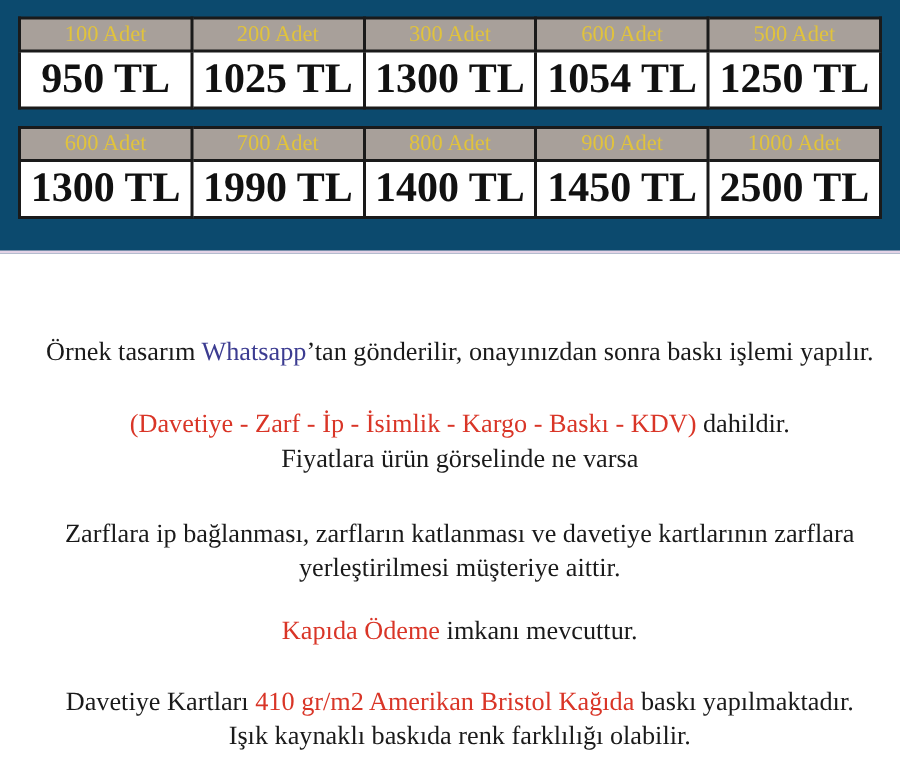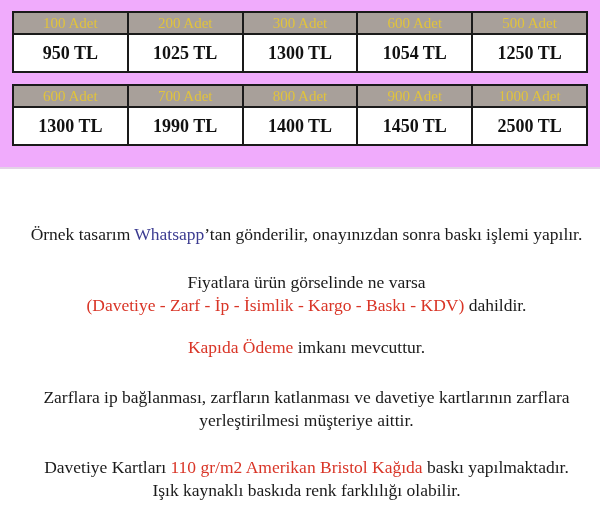--- a/index.html
+++ b/index.html
@@ -6,21 +6,21 @@
   .page {
     width: 600px; height: 522px;
     background: #ffffff;
     font-family: "Liberation Serif", serif;
     position: relative;
     overflow: hidden;
   }
   
   .banner {
     height: 156px;
-    background: #f0abfc;
+    background: #0c4a6e;
     padding: 11px 3px 0 12px;
     box-sizing: content-box;
     border-bottom: 2px solid #E3D3E6;
   }
   table.price {
     width: 576px;
     border-collapse: collapse;
     table-layout: fixed;
   }
   table.price.second { margin-top: 11px; }
@@ -31,21 +31,21 @@
     font-size: 15px;
     height: 20px;
     text-align: center;
     border: 2px solid #1A1A1A;
     padding: 0;
   }
   table.price td {
     background: #ffffff;
     color: #111111;
     font-weight: bold;
-    font-size: 18px;
+    font-size: 28px;
     height: 36px;
     text-align: center;
     border: 2px solid #1A1A1A;
     padding: 0;
   }
   
   .notes {
     text-align: center;
     color: #1A1A1A;
     font-size: 17.5px;
@@ -108,33 +108,33 @@
 
   </div>
 
   <div class="notes">
 
     <div class="noteblock mt-p1">
       <div class="noteline"><span>Örnek tasarım </span><span class="wa">Whatsapp</span><span>’tan gönderilir, onayınızdan sonra baskı işlemi yapılır.</span></div>
     </div>
 
     <div class="noteblock mt-p2">
+      <div class="noteline"><span class="red">(Davetiye - Zarf - İp - İsimlik - Kargo - Baskı - KDV)</span><span> dahildir.</span></div>
       <div class="noteline"><span>Fiyatlara ürün görselinde ne varsa</span></div>
-      <div class="noteline"><span class="red">(Davetiye - Zarf - İp - İsimlik - Kargo - Baskı - KDV)</span><span> dahildir.</span></div>
-    </div>
-
-    <div class="noteblock mt-p4">
-      <div class="noteline"><span class="red">Kapıda Ödeme</span><span> imkanı mevcuttur.</span></div>
     </div>
 
     <div class="noteblock mt-p3">
       <div class="noteline"><span>Zarflara ip bağlanması, zarfların katlanması ve davetiye kartlarının zarflara</span></div>
       <div class="noteline"><span>yerleştirilmesi müşteriye aittir.</span></div>
     </div>
 
+    <div class="noteblock mt-p4">
+      <div class="noteline"><span class="red">Kapıda Ödeme</span><span> imkanı mevcuttur.</span></div>
+    </div>
+
     <div class="noteblock mt-p5">
-      <div class="noteline"><span>Davetiye Kartları </span><span class="red">110 gr/m2 Amerikan Bristol Kağıda</span><span> baskı yapılmaktadır.</span></div>
+      <div class="noteline"><span>Davetiye Kartları </span><span class="red">410 gr/m2 Amerikan Bristol Kağıda</span><span> baskı yapılmaktadır.</span></div>
       <div class="noteline"><span>Işık kaynaklı baskıda renk farklılığı olabilir.</span></div>
     </div>
 
   </div>
 
 </div>
 
 </body></html>

